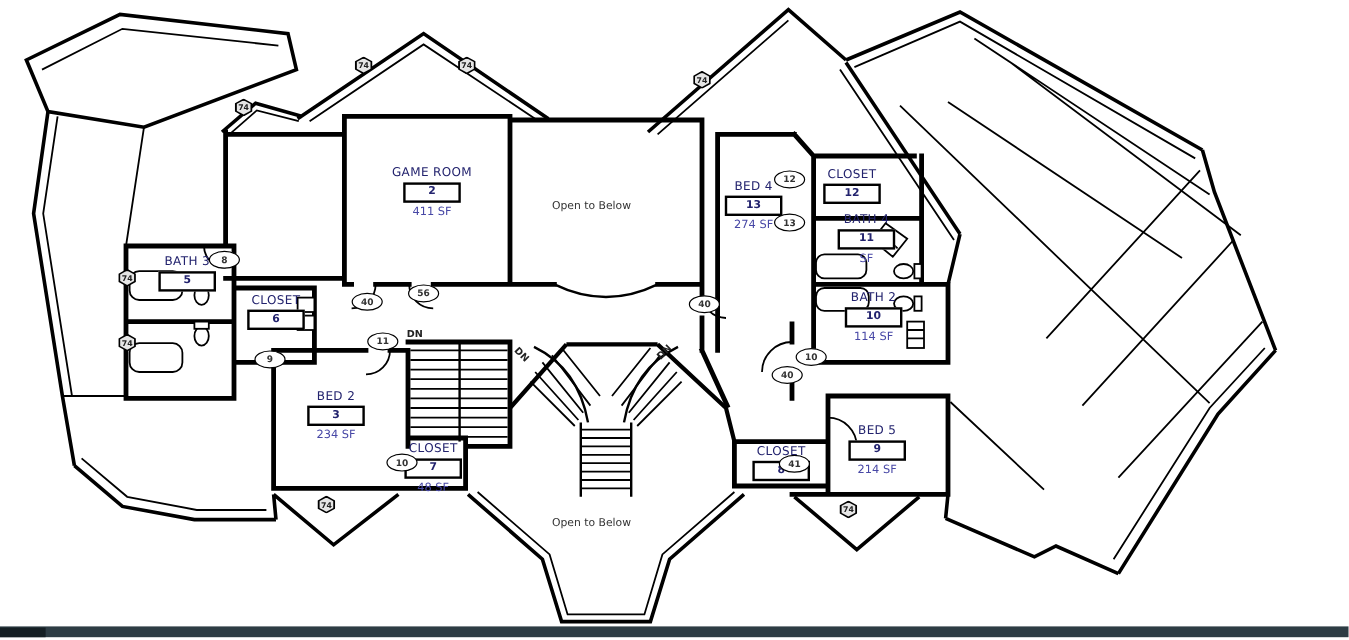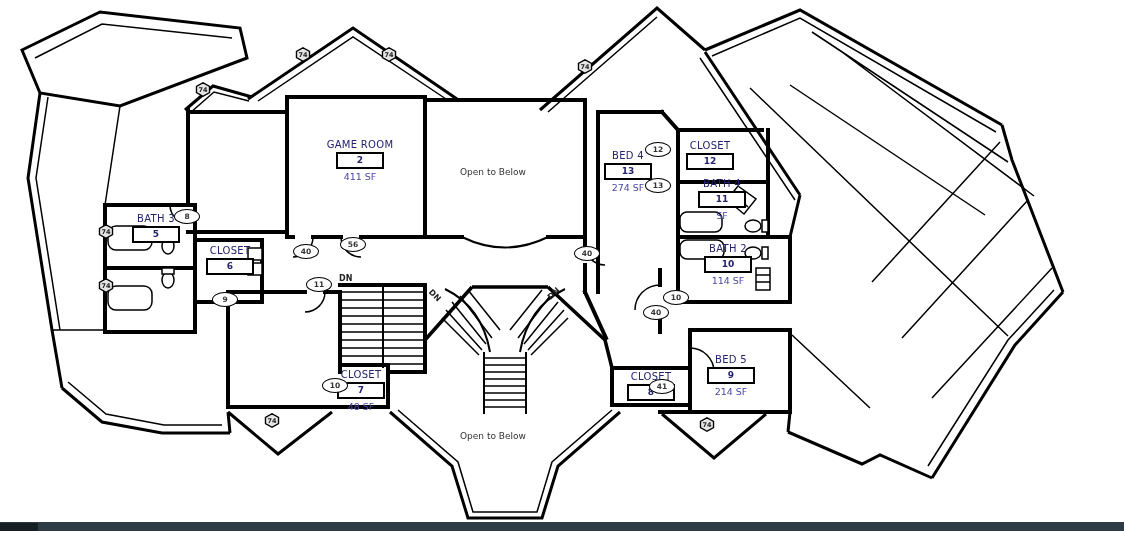--- a/index.html
+++ b/index.html
@@ -139,20 +139,25 @@
       <rect x="756" y="268" width="14" height="22"></rect>
       <path d="M756,275 H770 M756,282 H770"></path>
     </g>
   </svg>
 
   <div class="room" style="left:320px;top:139px;width:80px">
     <div class="rname">GAME ROOM</div>
     <div class="tagbox">2</div>
     <div class="rarea">411 SF</div>
   </div>
+  <div class="room" style="left:240px;top:325px;width:80px">
+    <div class="rname">BED 2</div>
+    <div class="tagbox">3</div>
+    <div class="rarea">234 SF</div>
+  </div>
   <div class="room" style="left:122px;top:213px;width:68px">
     <div class="rname">BATH 3</div>
     <div class="tagbox">5</div>
 
   </div>
   <div class="room" style="left:196px;top:245px;width:68px">
     <div class="rname">CLOSET</div>
     <div class="tagbox">6</div>
 
   </div>

